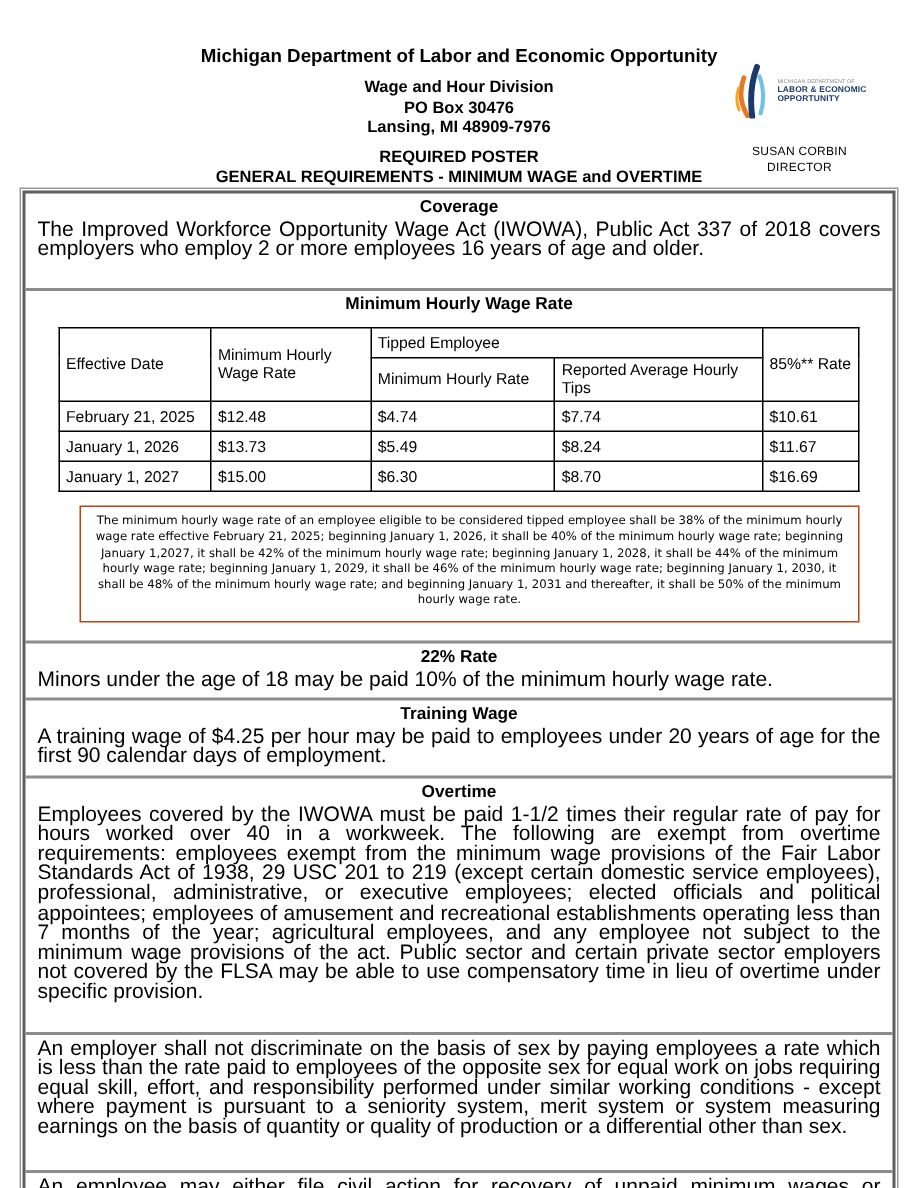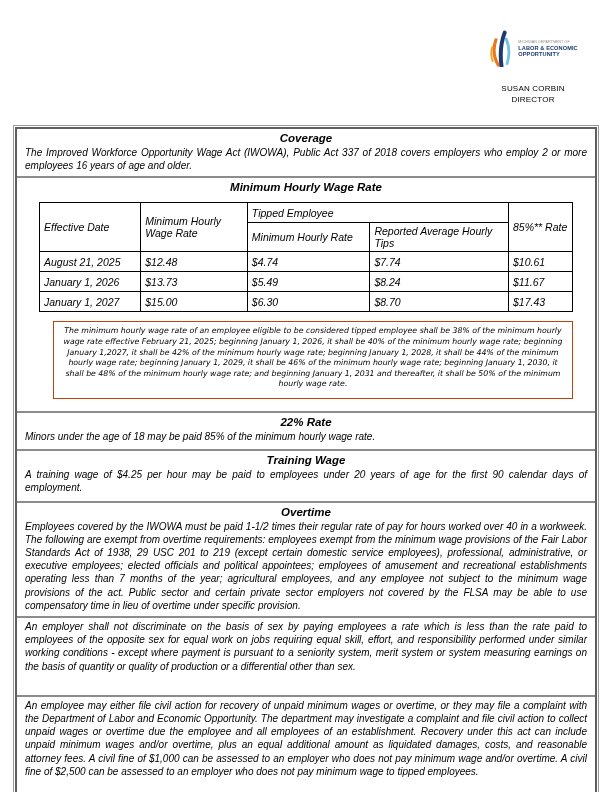--- a/index.html
+++ b/index.html
@@ -21,35 +21,35 @@
   .officer-title { font-size:8px; letter-spacing:.2px; line-height:11px; }
   .title-block {
     position:absolute; left:126px; top:30px; width:360px; text-align:center;
     font-weight:bold;
   }
   .h-title { font-size:12.5px; line-height:15px; margin-bottom:7px; }
   .h-line  { font-size:11px; line-height:13.5px; }
   .h-poster{ font-size:11px; line-height:13.5px; margin-top:6px; }
   .h-sub   { font-size:11px; line-height:13.5px; }
   .dir-block {
-    position:absolute; left:468px; top:30px; width:130px; text-align:center;
+    position:absolute; left:468px; top:42px; width:130px; text-align:center;
   }
   .leo-logo { display:flex; align-items:center; justify-content:center; gap:3px; margin-bottom:16px; }
   .leo-text { text-align:left; }
   .leo-t1 { font-size:3.6px; color:#8a8a8a; letter-spacing:.1px; line-height:5px; }
   .leo-t2, .leo-t3 { font-size:5.6px; font-weight:bold; color:#1b3a6b; line-height:6.5px; letter-spacing:.1px; }
 
   
   .main-box { margin:0 13px; border:1px solid #9a9a9a; }
   .main-box-inner { border:2px solid #5f5f5f; margin:1px; background:#fff; }
 
-  .section { padding:2px 8px 4px 8px;font-style:italic; }
+  .section { padding:2px 8px 20px 8px; }
   .section + .section { border-top:2px solid #8c8c8c; }
   .sec-title { text-align:center; font-weight:bold; font-size:11.5px; line-height:15px; }
-  .sec-body  { font-size:10px; line-height:13.2px; text-align:justify; }
+  .sec-body  { font-size:14px; line-height:13.2px; text-align:justify; }
 
   .sec-85, .sec-training { padding-bottom:6px; }
   .sec-equalpay { padding-bottom:22px; }
   .sec-enforcement { padding-bottom:24px; }
 
   
   .wage-table-wrap { padding:7px 14px 0 14px; }
   table.wage { width:100%; border-collapse:collapse; font-size:10.5px; }
   table.wage th, table.wage td {
     border:1px solid #000; padding:2px 4px; font-weight:normal; height:20px;
@@ -63,20 +63,28 @@
   }
 </style>
 </head>
 <body>
 
 <div class="page">
 
   <div class="header">
 
 
+    <div class="title-block">
+      <div class="h-title">Michigan Department of Labor and Economic Opportunity</div>
+      <div class="h-line">Wage and Hour Division</div>
+      <div class="h-line">PO Box 30476</div>
+      <div class="h-line">Lansing, MI 48909-7976</div>
+      <div class="h-poster">REQUIRED POSTER</div>
+      <div class="h-sub">GENERAL REQUIREMENTS - MINIMUM WAGE and OVERTIME</div>
+    </div>
 
     <div class="dir-block">
       <div class="leo-logo">
         <svg viewBox="0 0 34 46" width="27" height="37" aria-hidden="true">
           <path d="M13 44 C7 34 6 23 10 12" stroke="#e87722" stroke-width="4" fill="none" stroke-linecap="round"></path>
           <path d="M6 39 C3.5 33 3.5 27 5.5 21" stroke="#f5a623" stroke-width="2.5" fill="none" stroke-linecap="round"></path>
           <path d="M17 45 C15 30 16 16 21 3" stroke="#1b3a6b" stroke-width="5" fill="none" stroke-linecap="round"></path>
           <path d="M24 42 C27 33 27 21 23 11" stroke="#6fc3e8" stroke-width="3.5" fill="none" stroke-linecap="round"></path>
         </svg>
         <div class="leo-text">
@@ -109,49 +117,49 @@
                 <th colspan="2">Tipped Employee</th>
                 <th class="center" rowspan="2" style="width:12%">85%** Rate</th>
               </tr>
               <tr>
                 <th style="width:23%">Minimum Hourly Rate</th>
                 <th style="width:26%">Reported Average Hourly Tips</th>
               </tr>
             </thead>
             <tbody>
                 <tr>
-                  <td>August 21, 2025</td>
+                  <td>February 21, 2025</td>
                   <td>$12.48</td>
                   <td>$4.74</td>
                   <td>$7.74</td>
                   <td>$10.61</td>
                 </tr>
                 <tr>
                   <td>January 1, 2026</td>
                   <td>$13.73</td>
                   <td>$5.49</td>
                   <td>$8.24</td>
                   <td>$11.67</td>
                 </tr>
                 <tr>
                   <td>January 1, 2027</td>
                   <td>$15.00</td>
                   <td>$6.30</td>
                   <td>$8.70</td>
-                  <td>$17.43</td>
+                  <td>$16.69</td>
                 </tr>
               </tbody>
           </table>
         </div>
         <div class="footnote-box">The minimum hourly wage rate of an employee eligible to be considered tipped employee shall be 38% of the minimum hourly wage rate effective February 21, 2025; beginning January 1, 2026, it shall be 40% of the minimum hourly wage rate; beginning January 1,2027, it shall be 42% of the minimum hourly wage rate; beginning January 1, 2028, it shall be 44% of the minimum hourly wage rate; beginning January 1, 2029, it shall be 46% of the minimum hourly wage rate; beginning January 1, 2030, it shall be 48% of the minimum hourly wage rate; and beginning January 1, 2031 and thereafter, it shall be 50% of the minimum hourly wage rate.</div>
       </div>
 
       <div class="section sec-85">
         <div class="sec-title">22% Rate</div>
-        <div class="sec-body">Minors under the age of 18 may be paid 85% of the minimum hourly wage rate.</div>
+        <div class="sec-body">Minors under the age of 18 may be paid 10% of the minimum hourly wage rate.</div>
       </div>
 
       <div class="section sec-training">
         <div class="sec-title">Training Wage</div>
         <div class="sec-body">A training wage of $4.25 per hour may be paid to employees under 20 years of age for the first 90 calendar days of employment.</div>
       </div>
 
       <div class="section">
         <div class="sec-title">Overtime</div>
         <div class="sec-body">Employees covered by the IWOWA must be paid 1-1/2 times their regular rate of pay for hours worked over 40 in a workweek. The following are exempt from overtime requirements: employees exempt from the minimum wage provisions of the Fair Labor Standards Act of 1938, 29 USC 201 to 219 (except certain domestic service employees), professional, administrative, or executive employees; elected officials and political appointees; employees of amusement and recreational establishments operating less than 7 months of the year; agricultural employees, and any employee not subject to the minimum wage provisions of the act. Public sector and certain private sector employers not covered by the FLSA may be able to use compensatory time in lieu of overtime under specific provision.</div>

